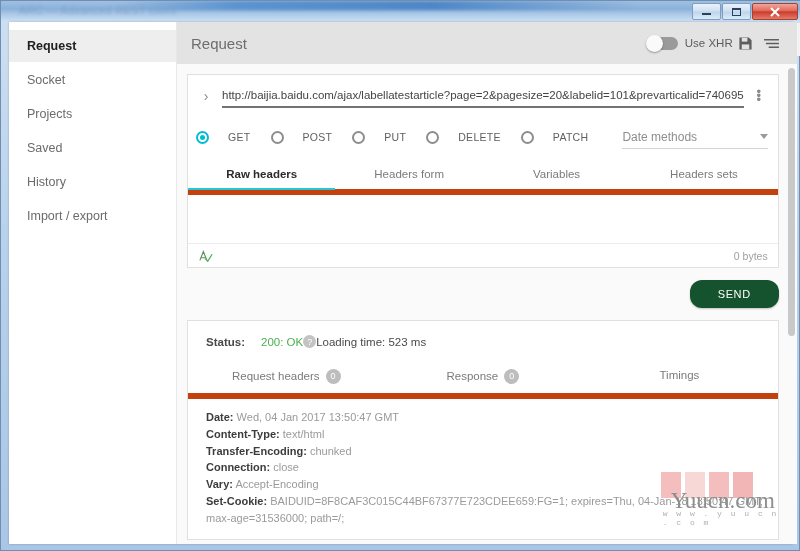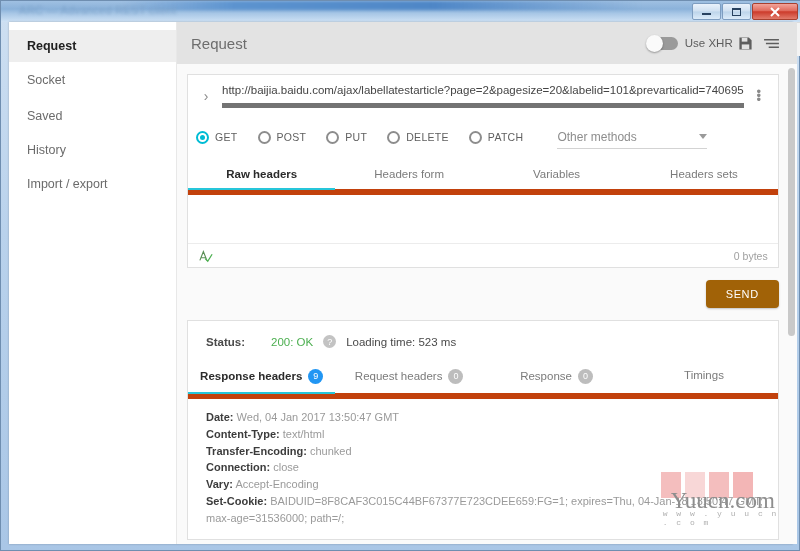--- a/index.html
+++ b/index.html
@@ -93,30 +93,30 @@
 
   .card {
     background: #fff; border: 1px solid #e0e0e0; margin-bottom: 12px;
   }
   .card.req { padding: 0; }
 
   
   .url-row { display: flex; align-items: center; height: 42px; padding: 0 10px 0 8px; }
   .chev { width: 20px; text-align: center; color: #8a8a8a; font-size: 14px; }
   .url-field {
-    flex: 1; border-bottom: 5px solid #737373; height: 24px; display: flex; 
+    flex: 1; border-bottom: 2px solid #737373; height: 24px; display: flex; align-items: center;
     margin: 0 6px;
   }
   .url-text { font-size: 11.5px; color: #444; white-space: nowrap; overflow: hidden; }
   .kebab { width: 18px; text-align: center; color: #8a8a8a; line-height: 4px; font-size: 13px; cursor: pointer; }
   .kebab span { display: block; }
 
   
   .methods-row { display: flex; align-items: center; height: 40px; padding: 0 10px 0 8px; }
-  .radio { display: flex; align-items: center; gap: 6px; margin-right: 20px; cursor: pointer; }
+  .radio { display: flex; align-items: center; gap: 19px; margin-right: 20px; cursor: pointer; }
   .radio .dot {
     width: 13px; height: 13px; border-radius: 50%; border: 2px solid #8d8d8d; position: relative;
   }
   .radio.sel .dot { border-color: #00bcd4; }
   .radio.sel .dot::after {
     content: ''; position: absolute; left: 2px; top: 2px; width: 5px; height: 5px;
     border-radius: 50%; background: #00bcd4;
   }
   .radio .lbl { font-size: 10.5px; color: #5f5f5f; letter-spacing: .3px; }
   .other-methods {
@@ -146,27 +146,27 @@
   
   .editor { height: 48px; background: #fff; }
   .editor-foot {
     height: 24px; border-top: 1px solid #ececec; display: flex; align-items: center;
     padding: 0 10px; justify-content: space-between;
   }
   .bytes { font-size: 10.5px; color: #a0a0a0; }
 
   .send-row { display: flex; justify-content: flex-end; padding: 0 0 12px 0; }
   .send-btn {
-    background: #a16207; color: #fff; font-size: 11px; letter-spacing: .6px;
-    padding: 8px 20px; border: none; border-radius: 4px; cursor: pointer;
+    background: #14532d; color: #fff; font-size: 11px; letter-spacing: .6px;
+    padding: 8px 28px; border: none; border-radius: 12px; cursor: pointer;
     box-shadow: 0 1px 2px rgba(0,0,0,.22);
   }
 
   
-  .status-row { display: flex; align-items: flex-end; gap: 10px; padding: 14px 18px 10px; font-size: 11.5px; }
+  .status-row { display: flex; align-items: flex-end; gap: 0; padding: 14px 18px 10px; font-size: 11.5px; }
   .status-label { color: #4a4a4a; font-weight: bold; margin-right: 16px; }
   .status-val { color: #4caf50; }
   .q-icon {
     width: 13px; height: 13px; border-radius: 50%; background: #c3c3c3; color: #fff;
     font-size: 9px; display: flex; align-items: center; justify-content: center;
   }
   .load-time { color: #4a4a4a; }
 
   .headers-list { padding: 10px 0 12px 18px; }
   .hdr-line { font-size: 11px; line-height: 16.8px; color: #9a9a9a; }
@@ -226,20 +226,21 @@
   </div>
 
   <div class="app">
     <div class="app-main">
 
       <div class="sidebar">
         <div class="side-item active">Request</div>
         <div class="side-spacer"></div>
         <div class="side-item">Socket</div>
         <div class="side-spacer"></div>
+        <div class="side-item">Projects</div>
         <div class="side-spacer"></div>
         <div class="side-item">Saved</div>
         <div class="side-spacer"></div>
         <div class="side-item">History</div>
         <div class="side-spacer"></div>
         <div class="side-item">Import / export</div>
       </div>
 
       <div class="content">
 
@@ -295,21 +296,21 @@
               </div>
               <div class="radio">
                 <div class="dot"></div>
                 <div class="lbl">DELETE</div>
               </div>
               <div class="radio">
                 <div class="dot"></div>
                 <div class="lbl">PATCH</div>
               </div>
               <div class="other-methods">
-                <div class="om-txt">Other methods</div>
+                <div class="om-txt">Date methods</div>
                 <div class="caret"></div>
               </div>
             </div>
 
             <div class="tabs">
               <div class="tab active">Raw headers</div>
               <div class="tab">Headers form</div>
               <div class="tab">Variables</div>
               <div class="tab">Headers sets</div>
             </div>
@@ -331,23 +332,20 @@
 
           <div class="card">
             <div class="status-row">
               <div class="status-label">Status:</div>
               <div class="status-val">200: OK</div>
               <div class="q-icon">?</div>
               <div class="load-time">Loading time: 523 ms</div>
             </div>
 
             <div class="tabs">
-              <div class="tab active">
-                <span>Response headers</span><span class="badge">9</span>
-              </div>
               <div class="tab">
                 <span>Request headers</span><span class="badge">0</span>
               </div>
               <div class="tab">
                 <span>Response</span><span class="badge">0</span>
               </div>
               <div class="tab">
                 <span>Timings</span>
               </div>
             </div>

